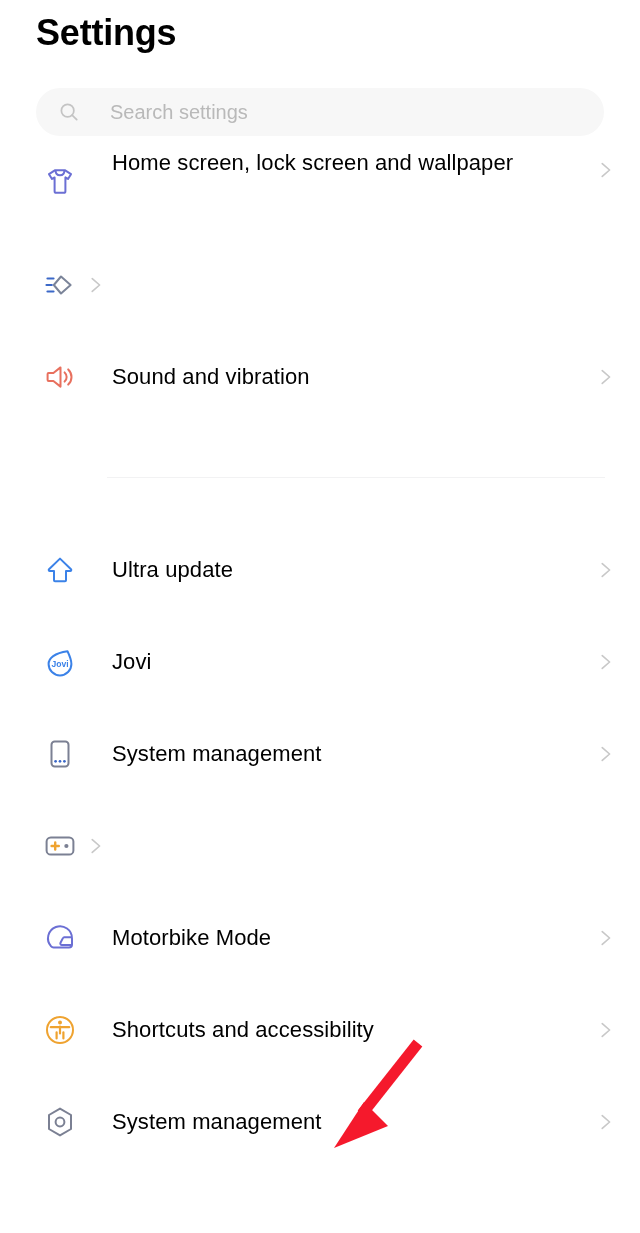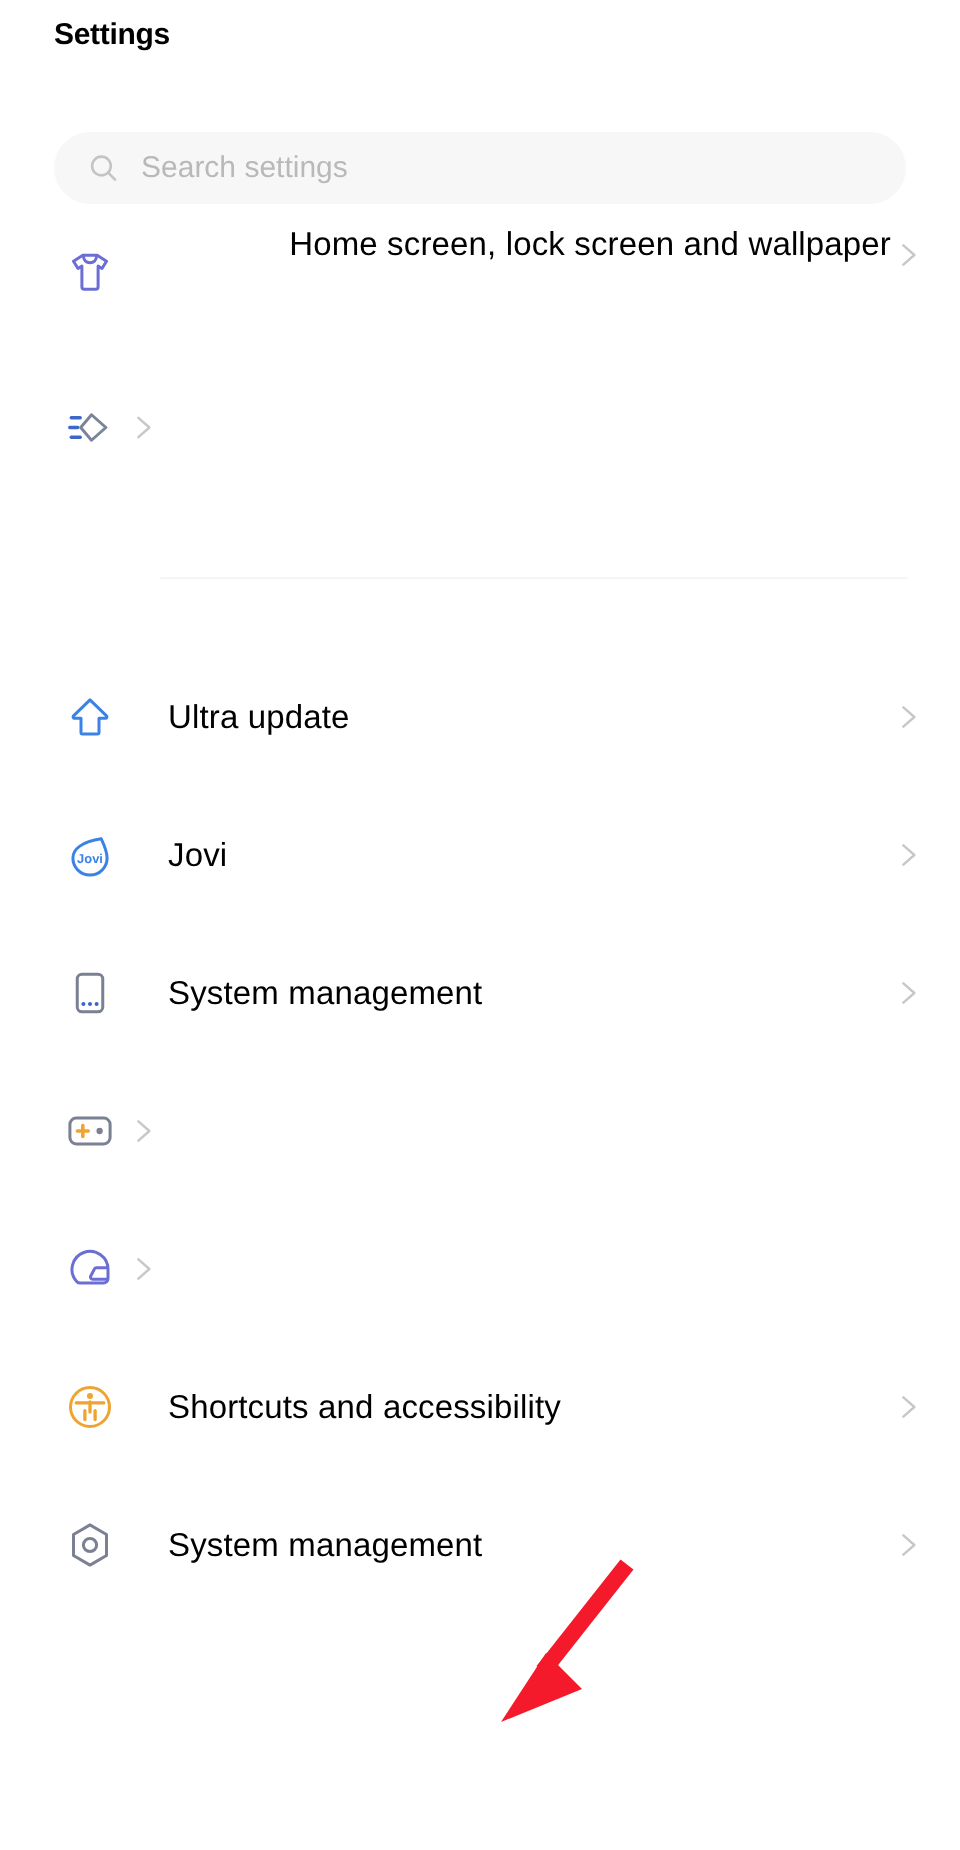--- a/index.html
+++ b/index.html
@@ -14,39 +14,40 @@
     overflow: hidden;
     font-family: "Liberation Sans", sans-serif;
     -webkit-font-smoothing: antialiased;
   }
 
   
   .page-title {
     position: absolute;
     left: 36px;
     top: 12px;
-    font-size: 20px;
+    font-size: 36px;
     font-weight: bold;
     color: #000000;
     letter-spacing: -0.2px;
   }
 
   
   .search-bar {
     position: absolute;
     left: 36px;
     top: 88px;
     width: 568px;
     height: 48px;
     box-sizing: border-box;
     background: #f7f7f7;
     border-radius: 24px;
     display: flex;
     align-items: center;
     padding-left: 22px;
+    gap: 16px;
   }
   .search-icon {
     width: 22px;
     height: 22px;
     flex: 0 0 auto;
     display: block;
   }
   .search-placeholder {
     margin-left: 14px;
     font-size: 20px;
@@ -131,21 +132,21 @@
     <circle cx="10.5" cy="10.5" r="6.8" stroke="#c4c4c4" stroke-width="1.9"></circle>
     <line x1="15.4" y1="15.4" x2="20.4" y2="20.4" stroke="#c4c4c4" stroke-width="1.9" stroke-linecap="round"></line>
   </svg>
   <span class="search-placeholder">Search settings</span>
 </div>
 
 <div class="list">
 
   <div class="list-group">
 
-    <div class="list-item tall" style="height:96px;text-align:right;">
+    <div class="list-item tall" style="height:96px;">
       <span class="item-icon">
         <svg width="36" height="36" viewBox="0 0 36 36" fill="none">
           <path d="M13.2 7.2 H22.8 L29 11.2 L26 16 L23.4 14.4 V28.2 a1.6 1.6 0 0 1 -1.6 1.6 H14.2 a1.6 1.6 0 0 1 -1.6 -1.6 V14.4 L10 16 L7 11.2 Z" stroke="#6b6fd4" stroke-width="2" stroke-linejoin="round" stroke-linecap="round" fill="none"></path>
           <path d="M13.6 7.4 c0 3 1.9 4.8 4.4 4.8 s4.4 -1.8 4.4 -4.8" stroke="#6b6fd4" stroke-width="2" stroke-linejoin="round" fill="none"></path>
         </svg>
       </span>
       <span class="item-label">Home screen, lock screen and wallpaper</span>
       <svg class="item-chevron" viewBox="0 0 24 24" fill="none">
         <polyline points="9,5 17,12 9,19" stroke="#c8c8c8" stroke-width="1.8" stroke-linecap="round" stroke-linejoin="round" fill="none"></polyline>
       </svg>
@@ -158,20 +159,33 @@
           <line x1="5.5" y1="11.5" x2="11.5" y2="11.5" stroke="#3b68c8" stroke-width="2.2" stroke-linecap="round"></line>
           <line x1="4.5" y1="18" x2="9.8" y2="18" stroke="#3b68c8" stroke-width="2.2" stroke-linecap="round"></line>
           <line x1="5.5" y1="24.5" x2="11.5" y2="24.5" stroke="#3b68c8" stroke-width="2.2" stroke-linecap="round"></line>
         </svg>
       </span>
       <svg class="item-chevron" viewBox="0 0 24 24" fill="none">
         <polyline points="9,5 17,12 9,19" stroke="#c8c8c8" stroke-width="1.8" stroke-linecap="round" stroke-linejoin="round" fill="none"></polyline>
       </svg>
     </div>
 
+    <div class="list-item">
+      <span class="item-icon">
+        <svg width="36" height="36" viewBox="0 0 36 36" fill="none">
+          <path d="M18.5 8.4 L11.4 14 H6.6 a1 1 0 0 0 -1 1 v6 a1 1 0 0 0 1 1 h4.8 l7.1 5.6 Z" stroke="#e8705e" stroke-width="2" stroke-linejoin="round" fill="none"></path>
+          <path d="M22.6 13.4 a6.2 6.2 0 0 1 0 9.2" stroke="#e8705e" stroke-width="2" stroke-linecap="round" fill="none"></path>
+          <path d="M26.2 10.4 a10.4 10.4 0 0 1 0 15.2" stroke="#e8705e" stroke-width="2" stroke-linecap="round" fill="none"></path>
+        </svg>
+      </span>
+      <span class="item-label">Sound and vibration</span>
+      <svg class="item-chevron" viewBox="0 0 24 24" fill="none">
+        <polyline points="9,5 17,12 9,19" stroke="#c8c8c8" stroke-width="1.8" stroke-linecap="round" stroke-linejoin="round" fill="none"></polyline>
+      </svg>
+    </div>
   </div>
 
   <div class="group-gap-top"></div>
   <div class="group-divider"></div>
   <div class="group-gap"></div>
 
   <div class="list-group">
 
     <div class="list-item">
       <span class="item-icon">
@@ -229,20 +243,21 @@
       </svg>
     </div>
 
     <div class="list-item">
       <span class="item-icon">
         <svg width="36" height="36" viewBox="0 0 36 36" fill="none">
           <path d="M30 18.6 A12 12 0 1 0 9.1 26.3 h0 c0.6 0.7 1.5 1.1 2.5 1.1 H27 a3 3 0 0 0 3 -3 Z" stroke="#6b6fd4" stroke-width="2" stroke-linejoin="round" fill="none"></path>
           <path d="M30 17.2 H22.3 a1.6 1.6 0 0 0 -1.4 0.9 l-2.4 4.6 a1.5 1.5 0 0 0 1.3 2.2 H30" stroke="#6b6fd4" stroke-width="2" stroke-linejoin="round" fill="none"></path>
         </svg>
       </span>
+      <span class="item-label">Motorbike Mode</span>
       <svg class="item-chevron" viewBox="0 0 24 24" fill="none">
         <polyline points="9,5 17,12 9,19" stroke="#c8c8c8" stroke-width="1.8" stroke-linecap="round" stroke-linejoin="round" fill="none"></polyline>
       </svg>
     </div>
 
     <div class="list-item">
       <span class="item-icon">
         <svg width="36" height="36" viewBox="0 0 36 36" fill="none">
           <circle cx="18" cy="18" r="13" stroke="#efa330" stroke-width="2" fill="none"></circle>
           <circle cx="18" cy="10.6" r="2.0" fill="#efa330"></circle>

